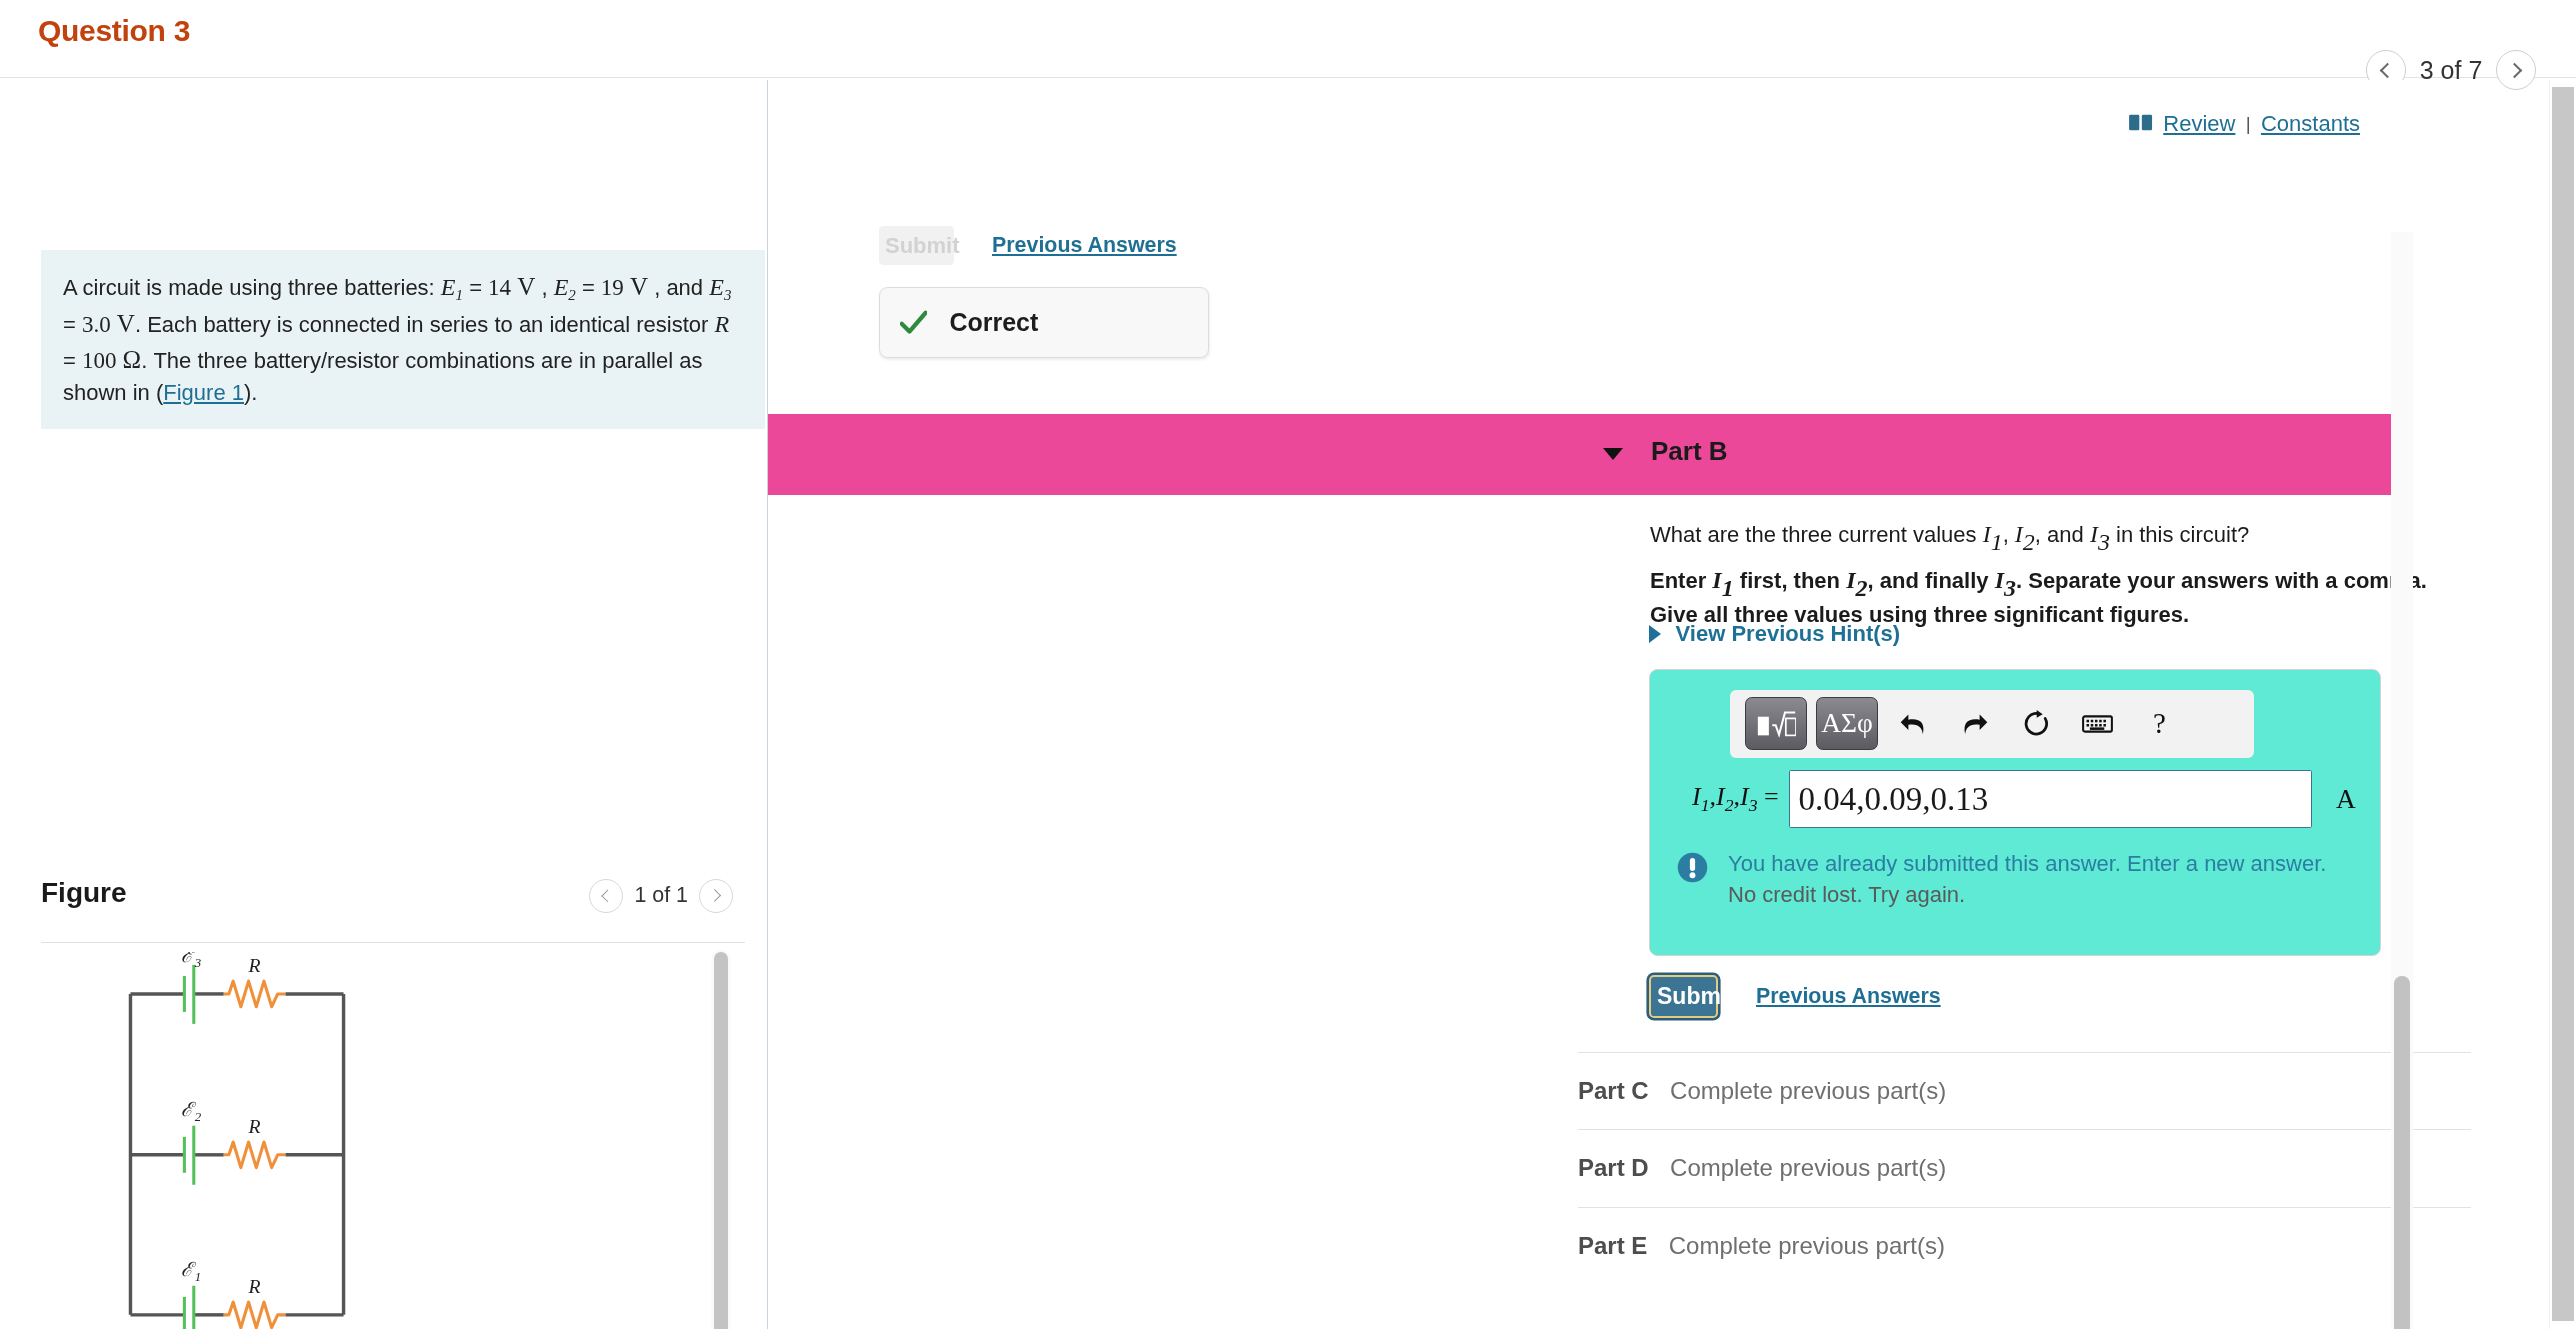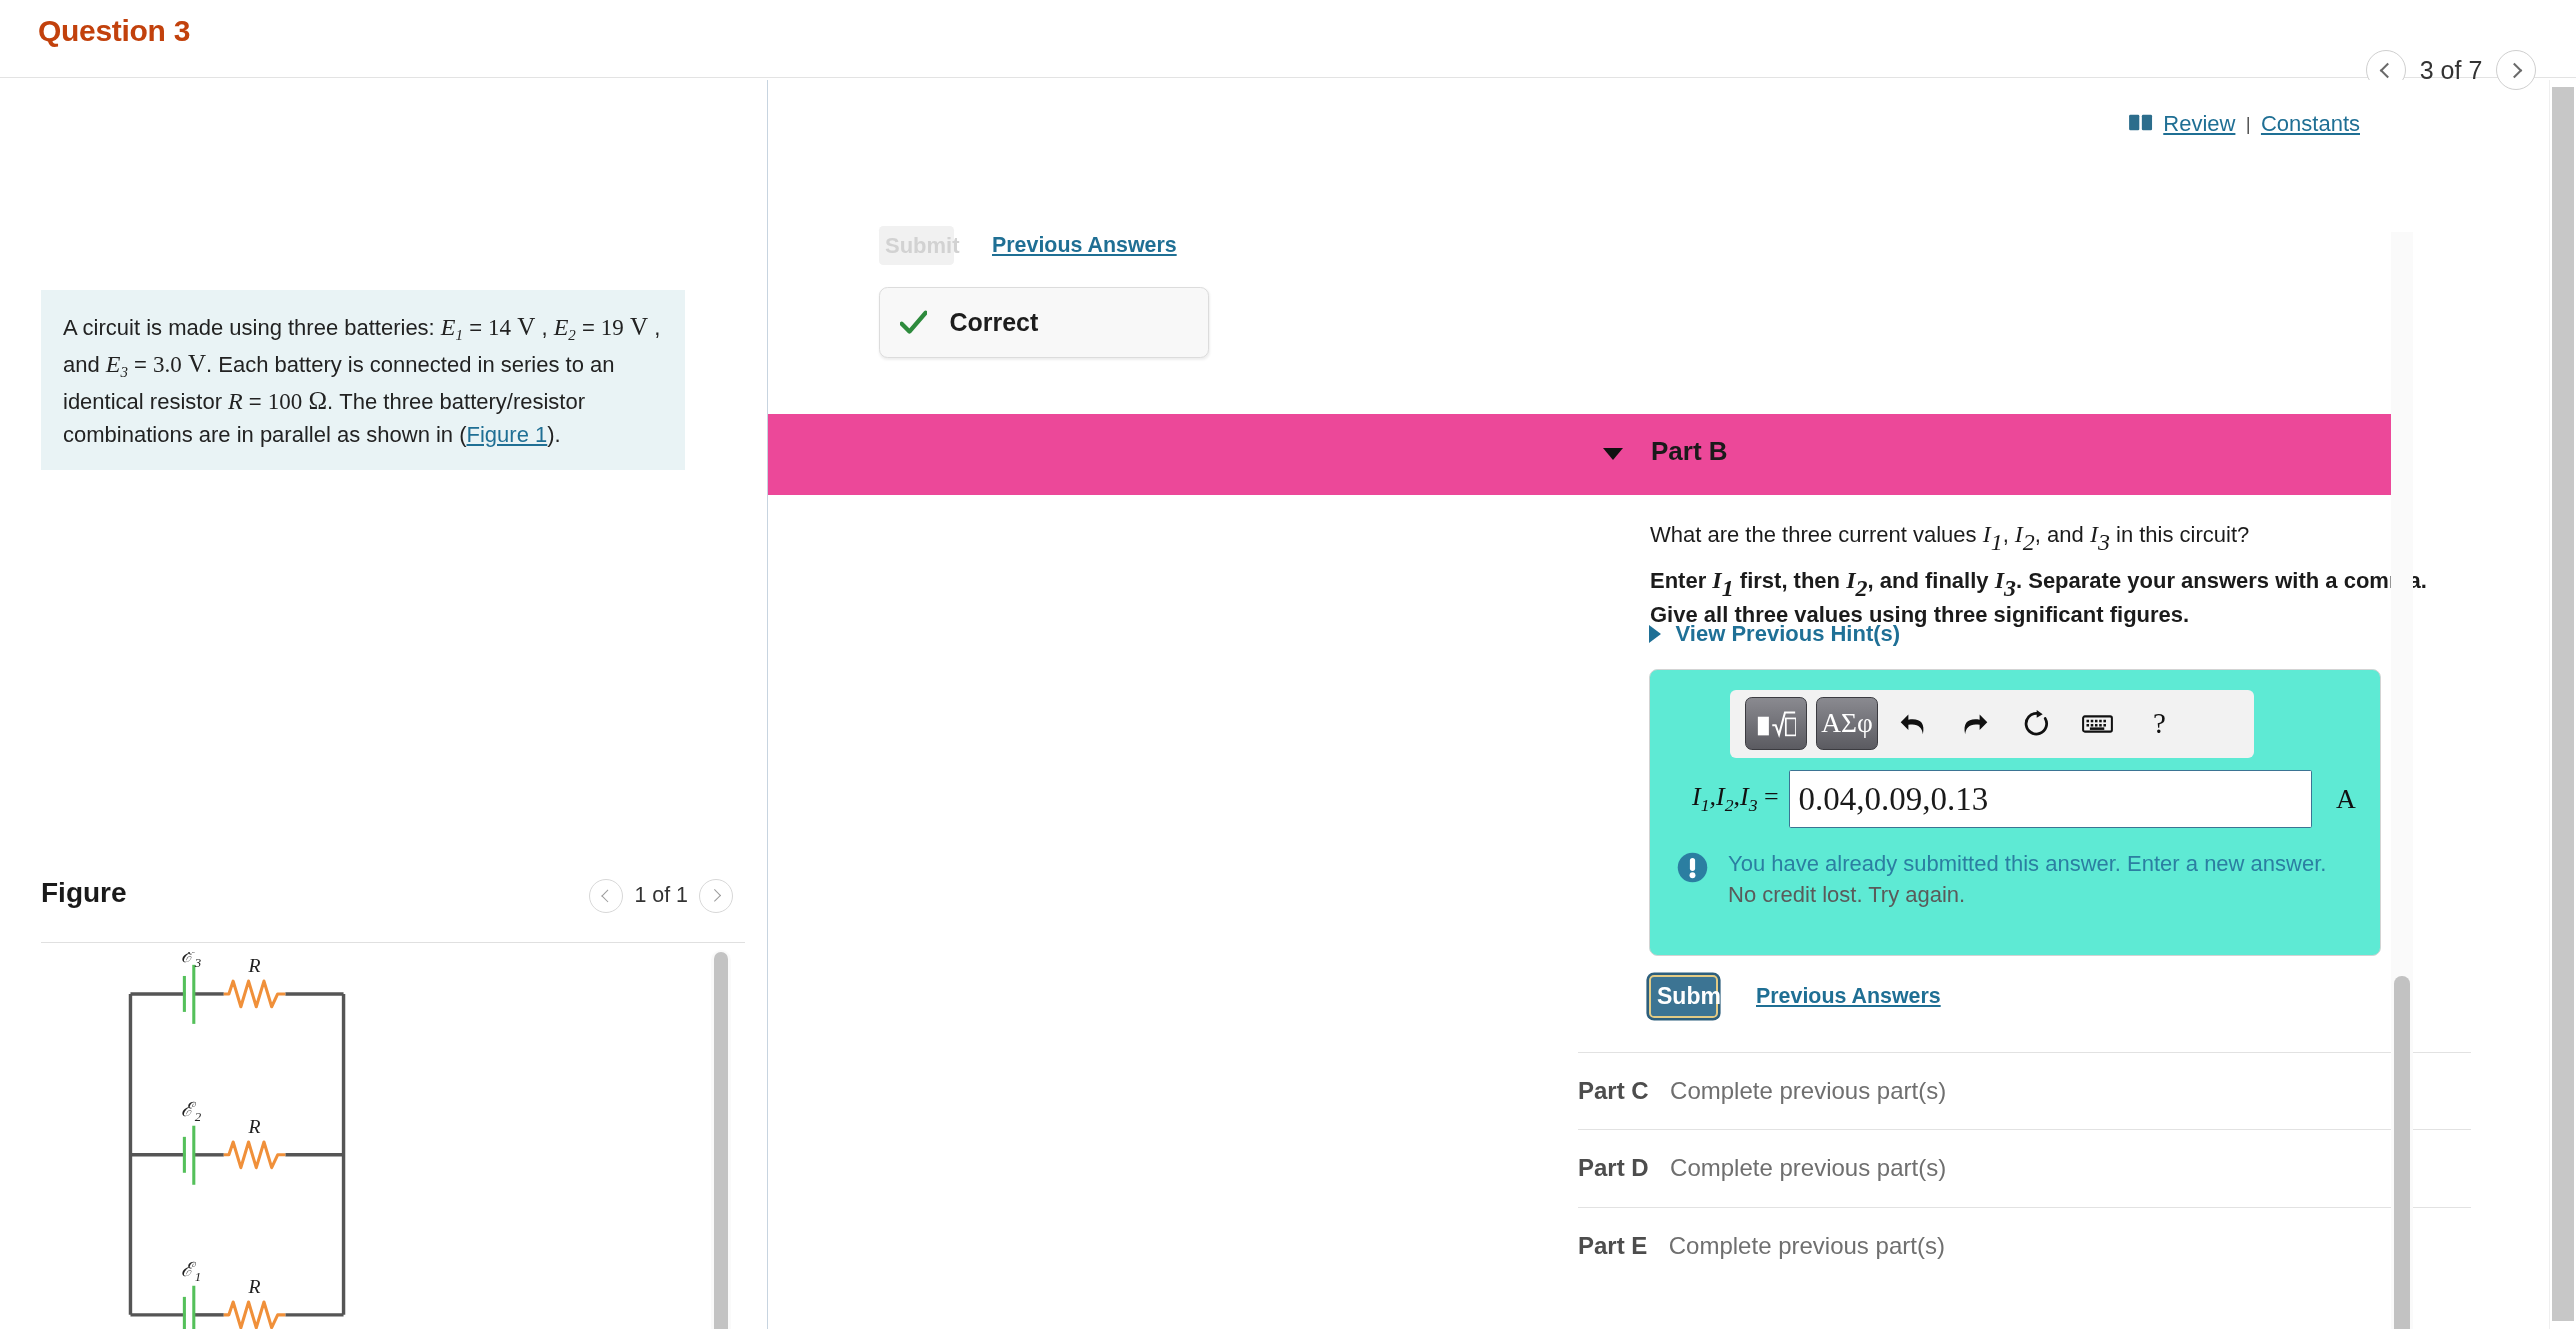--- a/index.html
+++ b/index.html
@@ -37,24 +37,24 @@
   
   #leftcol {
     position: absolute; left: 0; top: 80px; width: 767px; height: 1250px;
     background: #ffffff;
   }
   #divider {
     position: absolute; left: 767px; top: 80px; width: 1.7px; height: 1250px;
     background: #c7d4e0;
   }
   #question-box {
-    position: absolute; left: 41px; top: 170px; width: 644px;
+    position: absolute; left: 41px; top: 170px; width: 724px;
     background: #e9f3f5;
     padding: 19px 22px 20.6px 22px;
-    font-size: 22px; color: #222222; line-height: 1.42; margin-top: 40px;
+    font-size: 22px; color: #222222; line-height: 1.42;
   }
   .em { font-family: "Liberation Serif", serif; font-style: italic; font-size: 24px; }
   .sub { font-size: 0.68em; vertical-align: -0.32em; font-style: italic; }
   .mvar { font-family: "Liberation Serif", serif; font-style: italic; font-size: 24px; }
   .mnum { font-family: "Liberation Serif", serif; font-size: 23px; font-style: normal; }
   .munit { font-family: "Liberation Serif", serif; font-size: 25px; font-style: normal; }
   #fig-link { color: #1f6f94; text-decoration: underline; cursor: pointer; }
 
   #figure-head { position: absolute; left: 41px; top: 797px; width: 704px; height: 62px; }
   #figure-title { position: absolute; left: 0; top: 0; font-size: 28px; font-weight: bold; color: #1a1a1a; }

